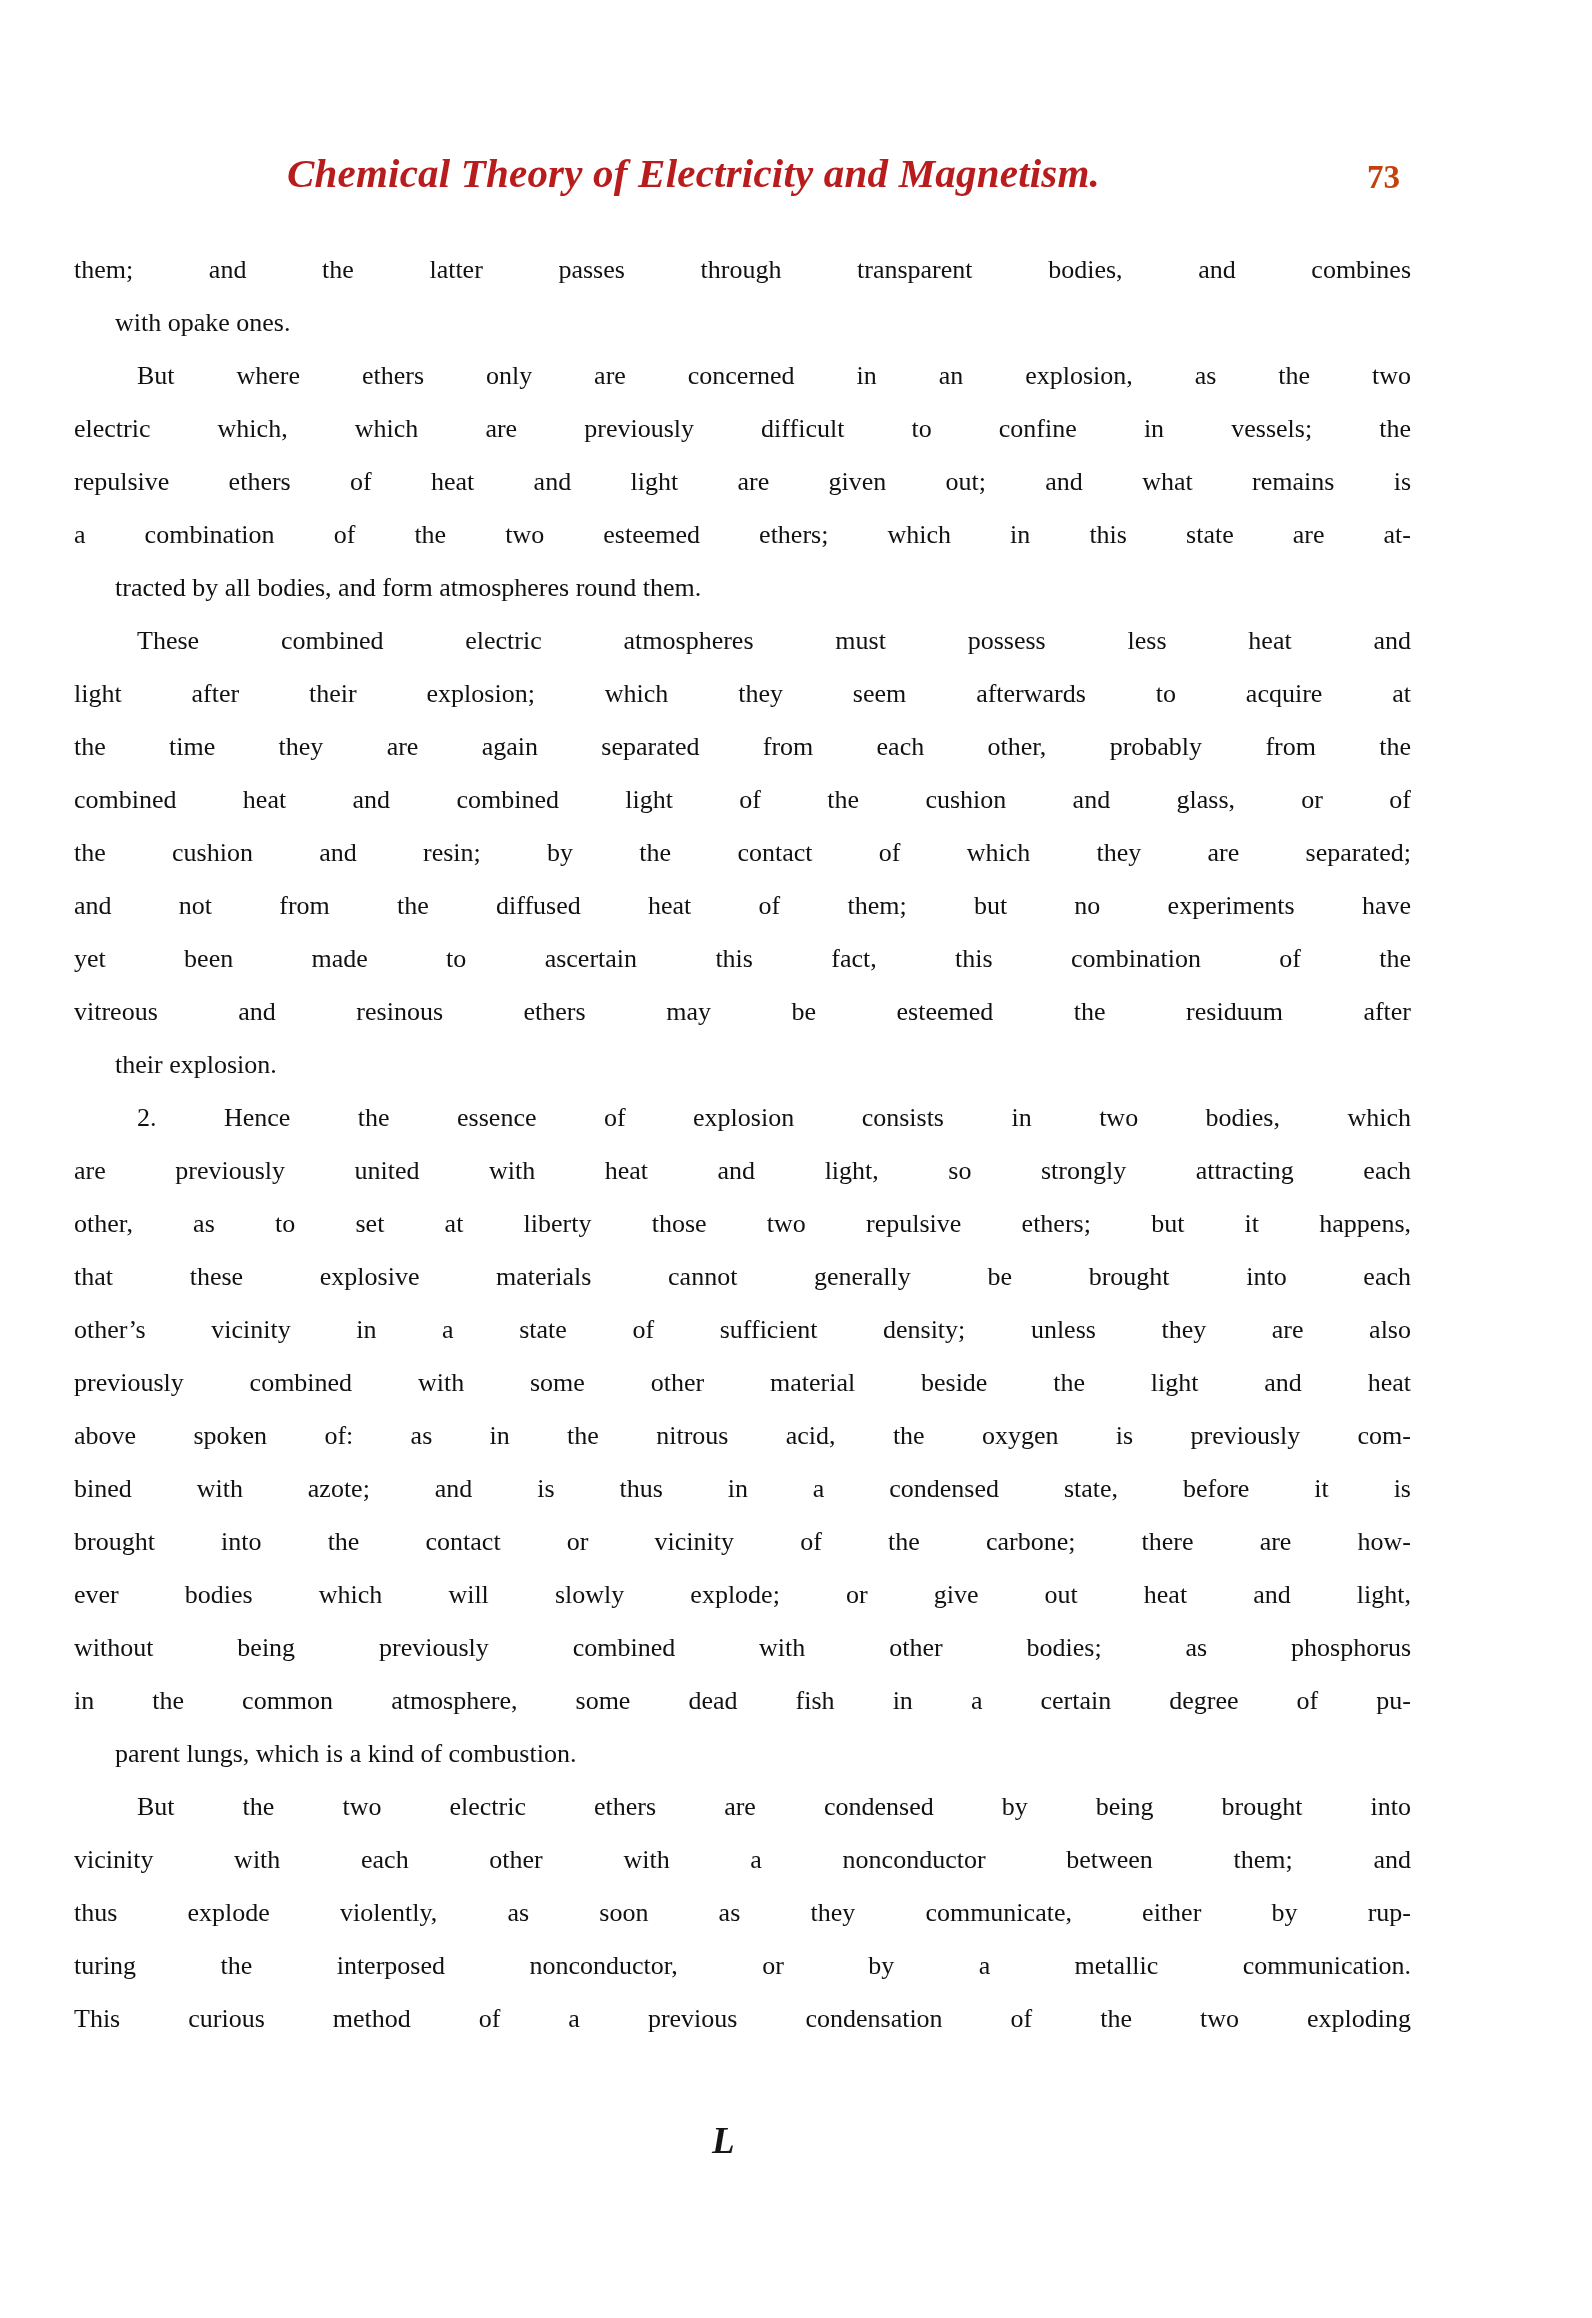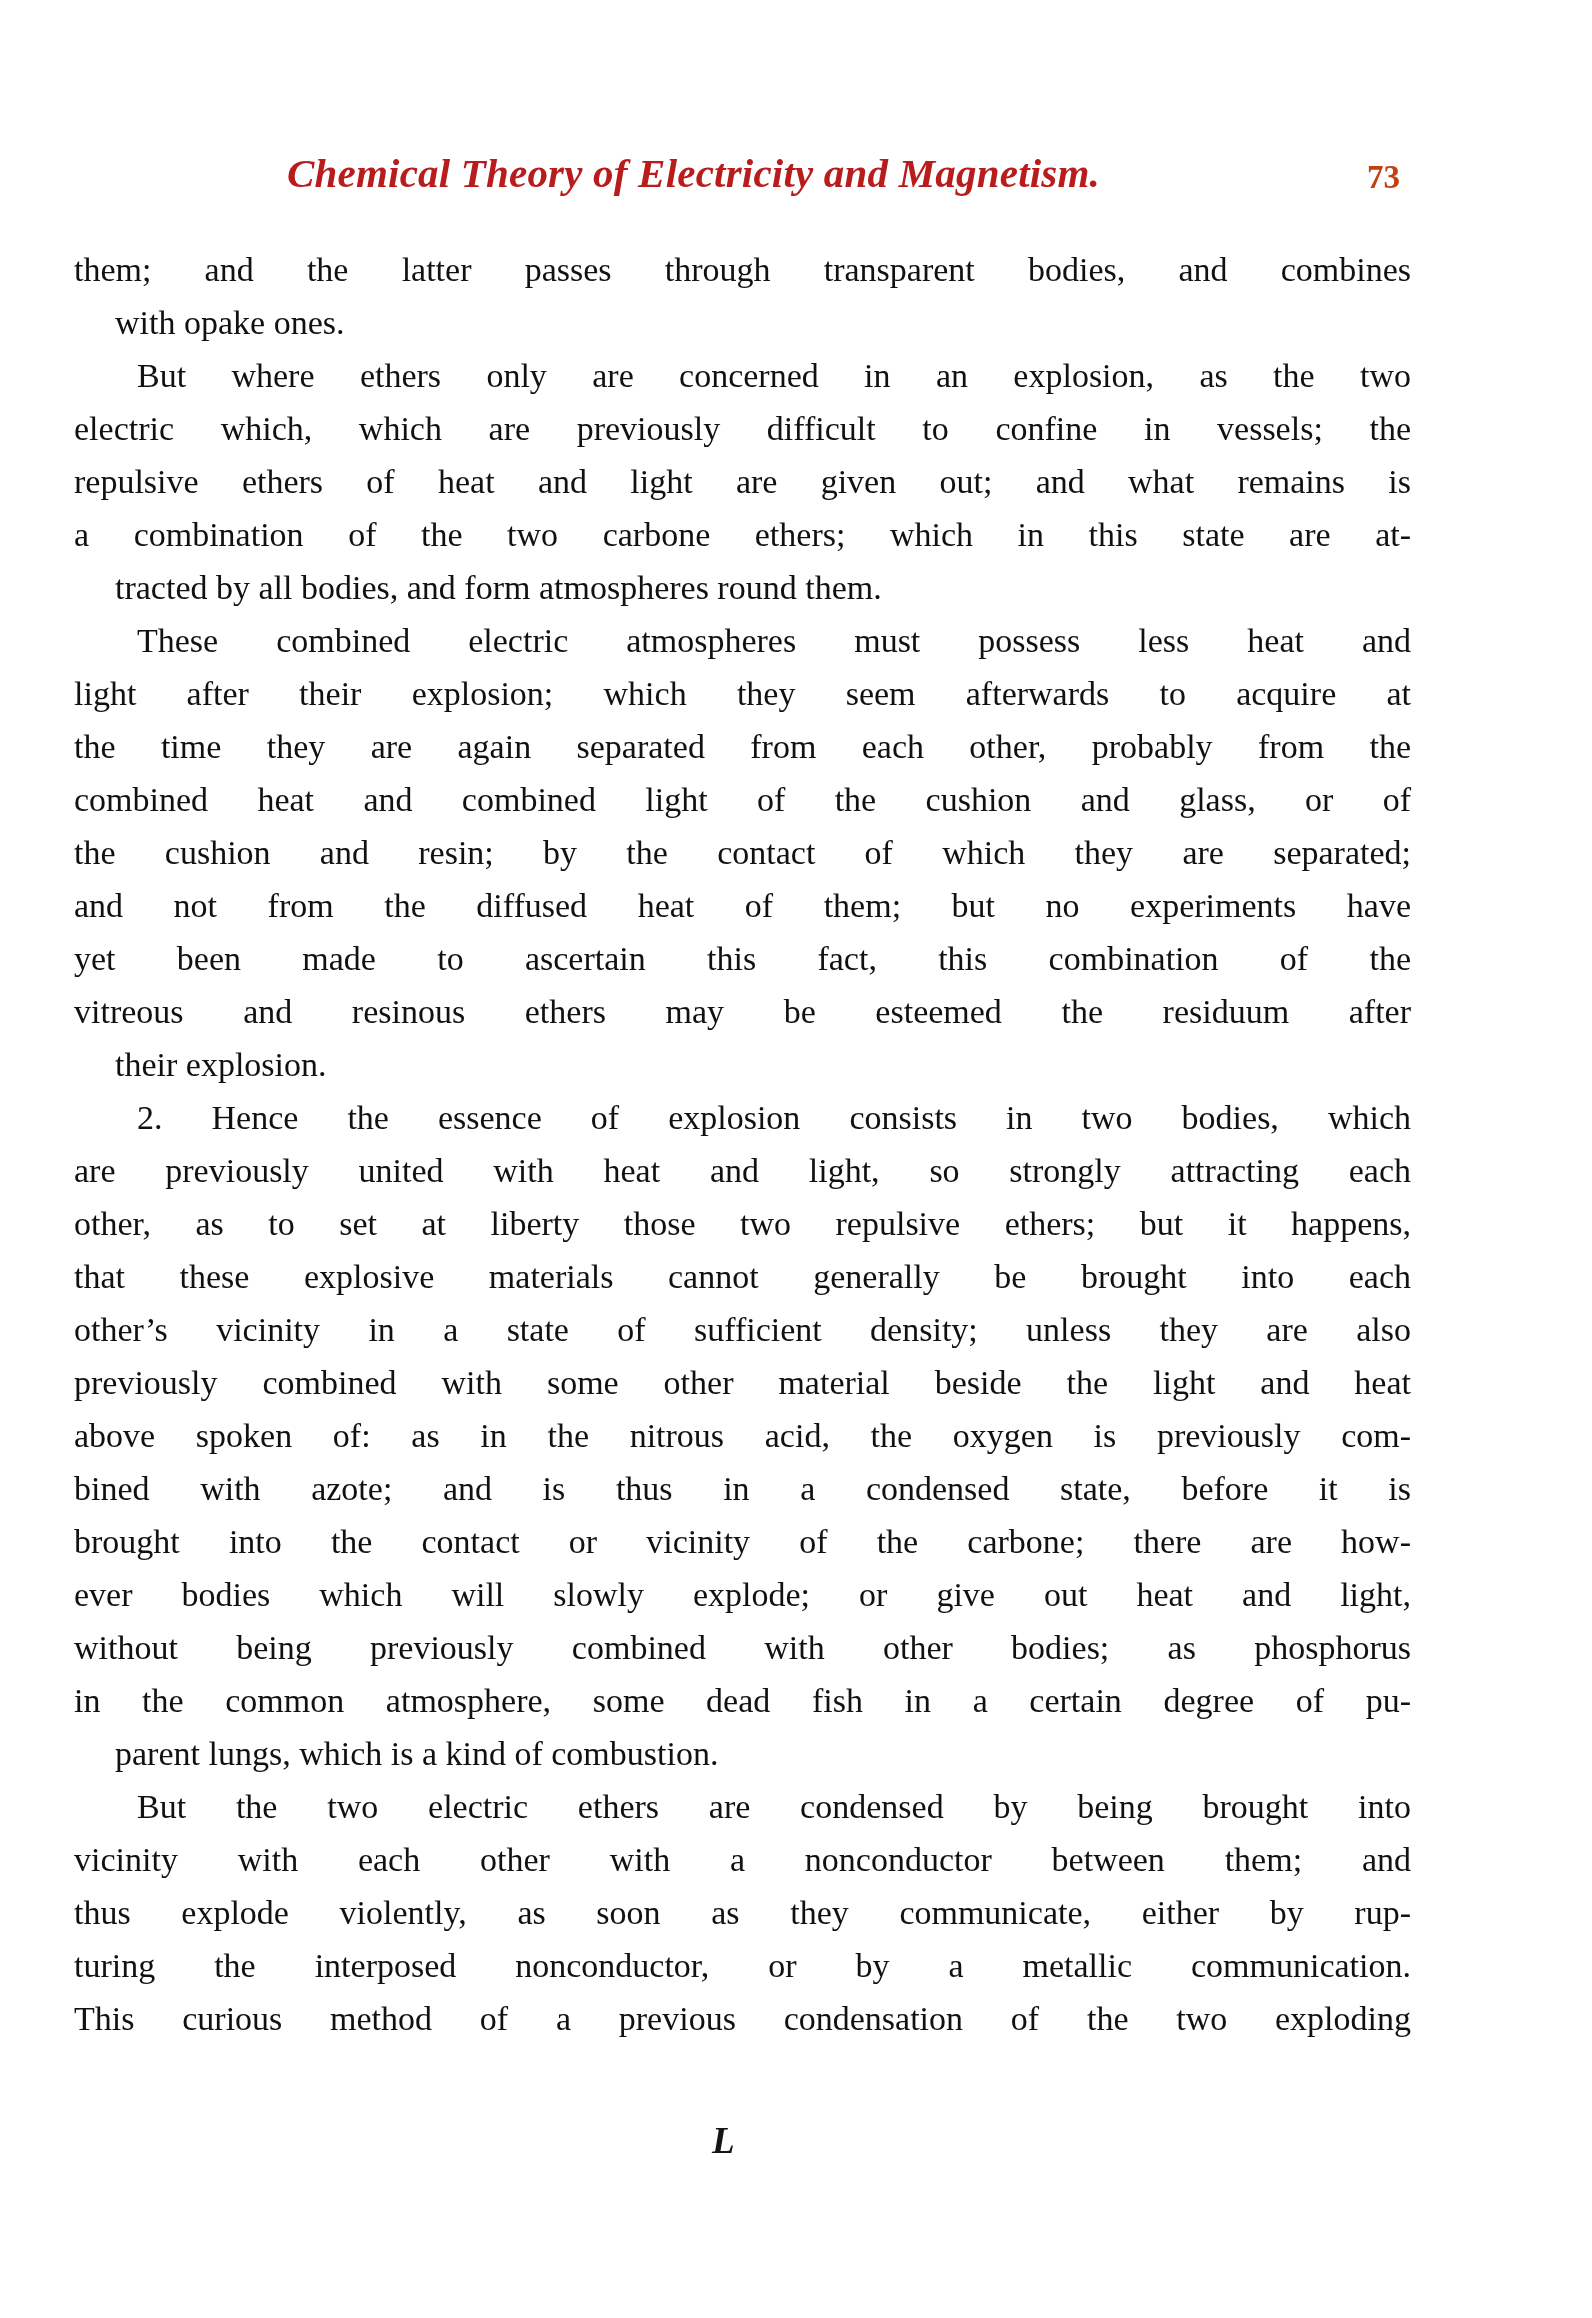--- a/index.html
+++ b/index.html
@@ -48,21 +48,21 @@
   .body-text {
     position: absolute;
     left: 74px;
     top: 243px;
     width: 1337px;
   }
   .line {
     display: block;
     height: 53px;
     line-height: 53px;
-    font-size: 34px;
+    font-size: 26px;
     white-space: nowrap;
     text-align: justify;
     text-align-last: justify;
     overflow: visible;
   }
   .line .inner {
     display: inline-block;
     width: 100%;
     text-align: justify;
     text-align-last: justify;
@@ -96,21 +96,21 @@
 <div class="page">
   <div class="running-head">Chemical Theory of Electricity and Magnetism.</div>
   <div class="page-number">73</div>
 
   <div class="body-text" id="body-text">
       <div class="line"><span class="inner">them; and the latter passes through transparent bodies, and combines</span></div>
       <div class="line last"><span class="inner">with opake ones.</span></div>
       <div class="line indent"><span class="inner">But where ethers only are concerned in an explosion, as the two</span></div>
       <div class="line"><span class="inner">electric which, which are previously difficult to confine in vessels; the</span></div>
       <div class="line"><span class="inner">repulsive ethers of heat and light are given out; and what remains is</span></div>
-      <div class="line"><span class="inner">a combination of the two carbone ethers; which in this state are at-</span></div>
+      <div class="line"><span class="inner">a combination of the two esteemed ethers; which in this state are at-</span></div>
       <div class="line last"><span class="inner">tracted by all bodies, and form atmospheres round them.</span></div>
       <div class="line indent"><span class="inner">These combined electric atmospheres must possess less heat and</span></div>
       <div class="line"><span class="inner">light after their explosion; which they seem afterwards to acquire at</span></div>
       <div class="line"><span class="inner">the time they are again separated from each other, probably from the</span></div>
       <div class="line"><span class="inner">combined heat and combined light of the cushion and glass, or of</span></div>
       <div class="line"><span class="inner">the cushion and resin; by the contact of which they are separated;</span></div>
       <div class="line"><span class="inner">and not from the diffused heat of them; but no experiments have</span></div>
       <div class="line"><span class="inner">yet been made to ascertain this fact, this combination of the</span></div>
       <div class="line"><span class="inner">vitreous and resinous ethers may be esteemed the residuum after</span></div>
       <div class="line last"><span class="inner">their explosion.</span></div>

